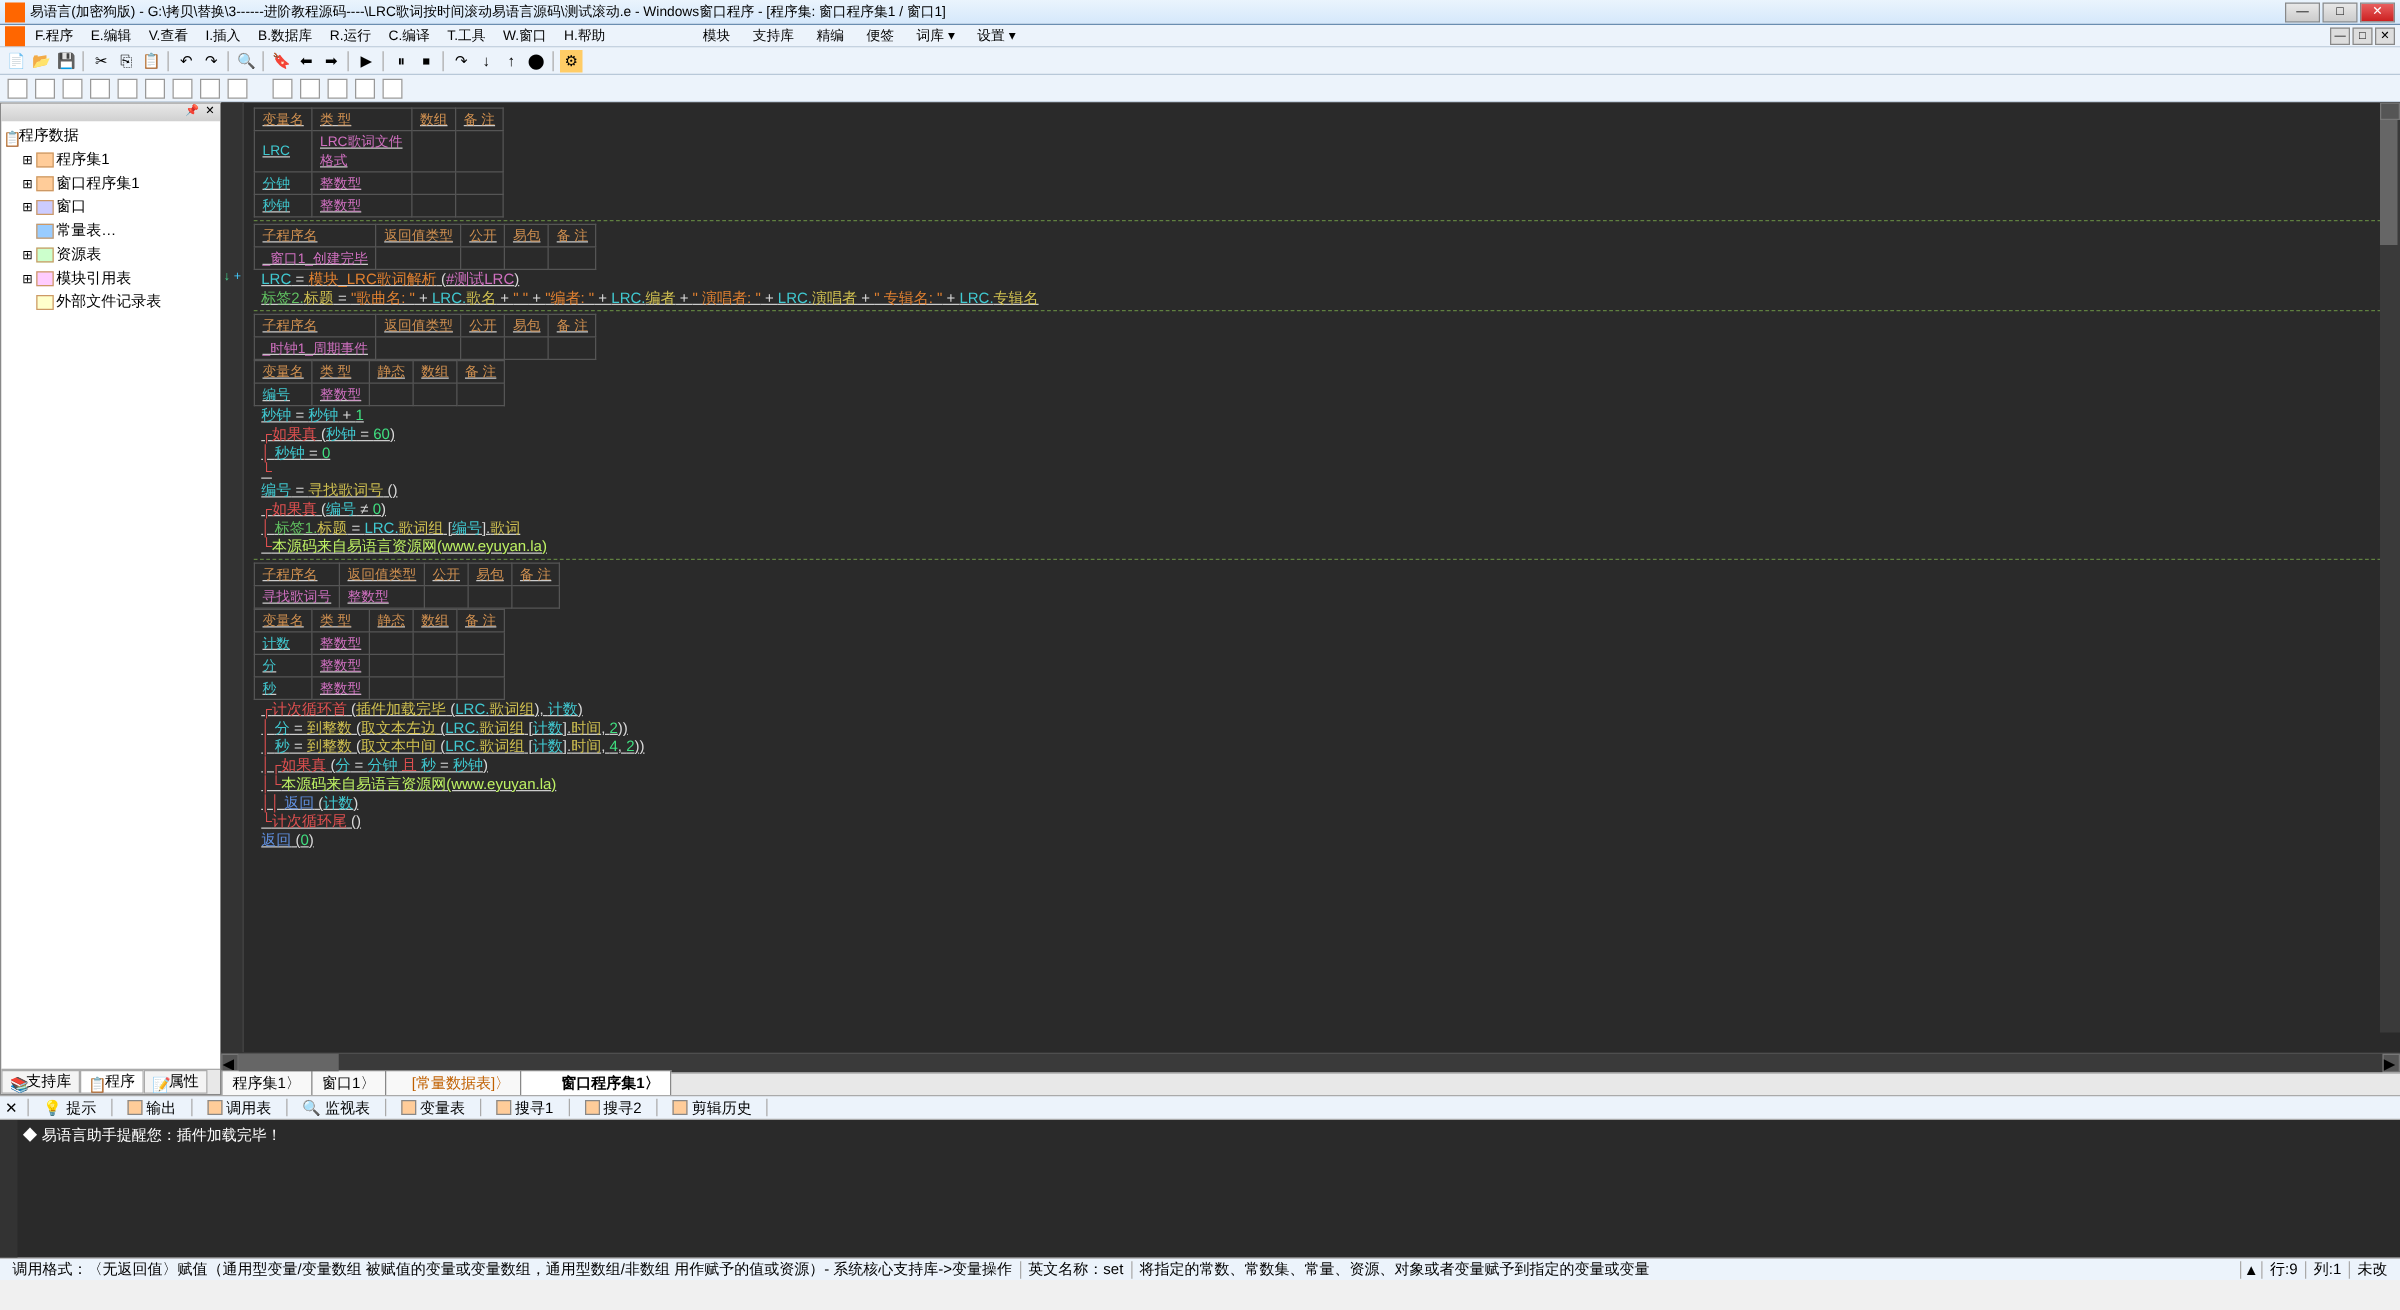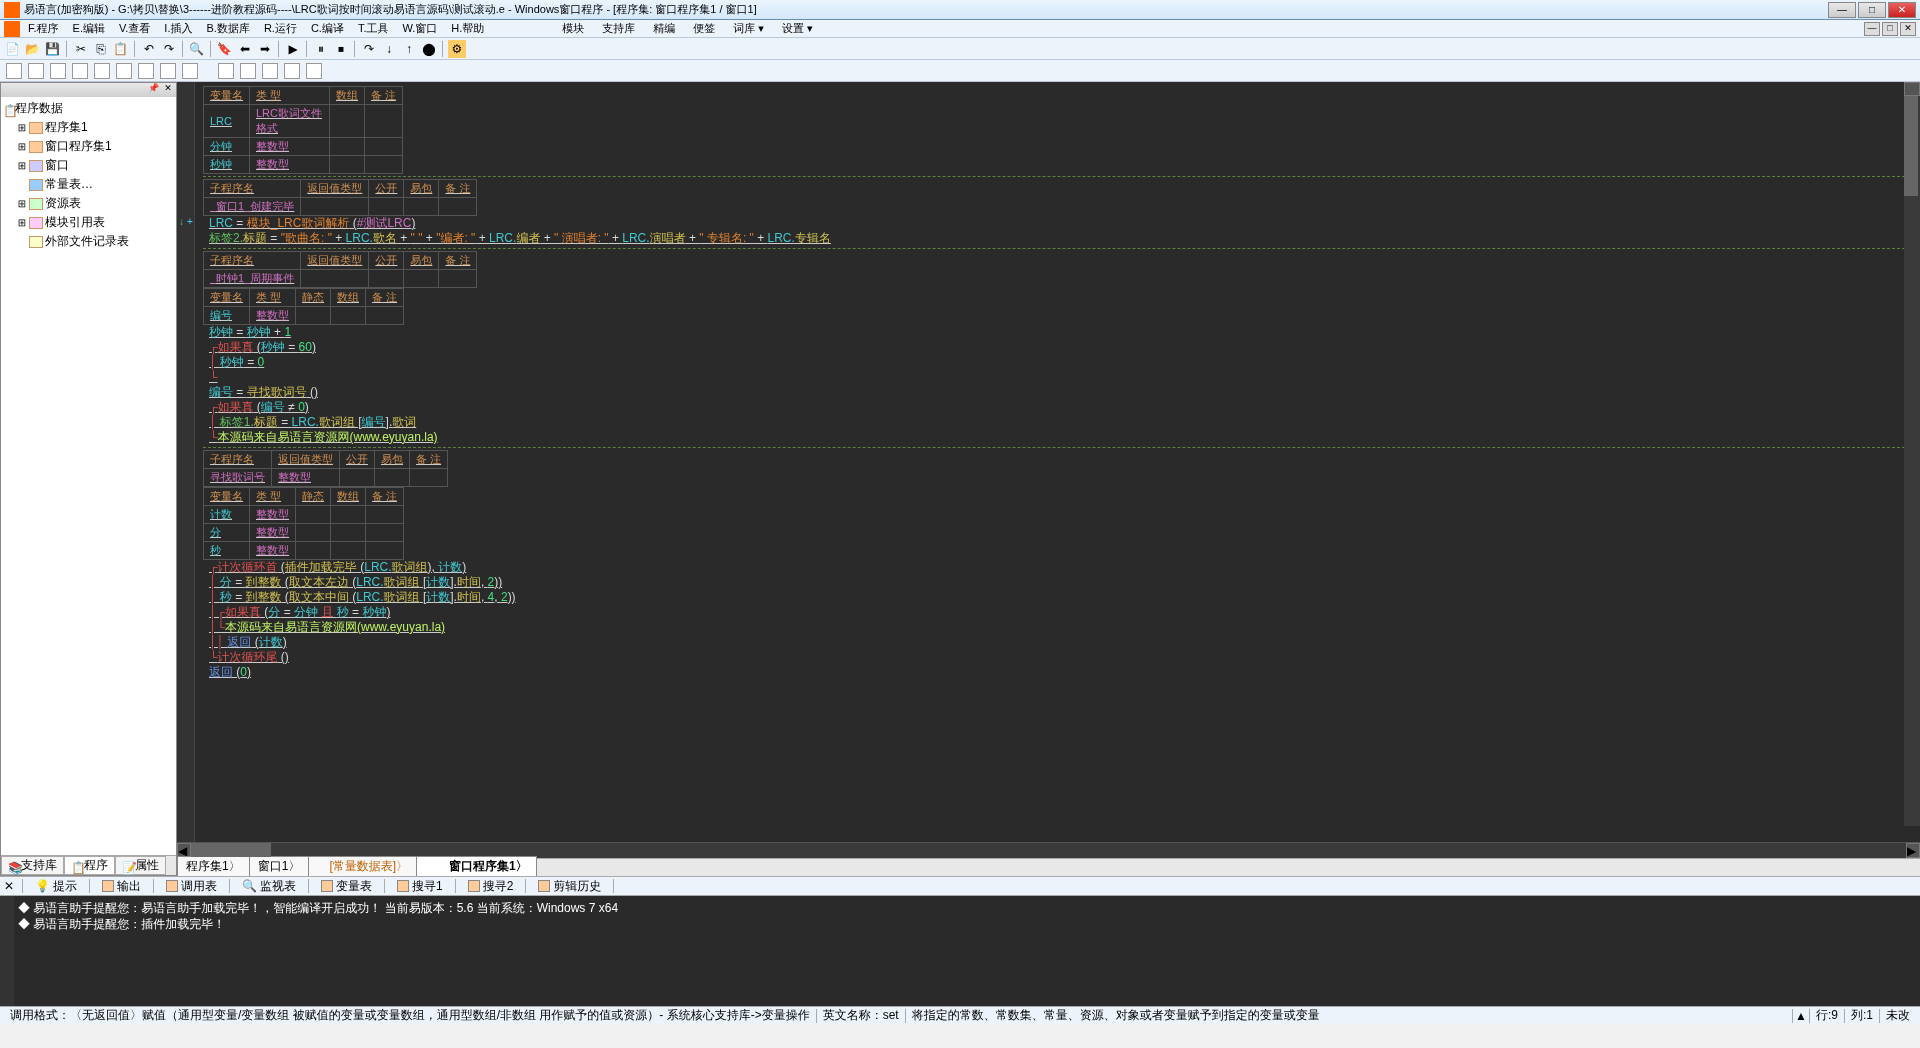--- a/index.html
+++ b/index.html
@@ -448,21 +448,20 @@
   <div class="bsep"></div>
   <div class="bt">
       <span class="bic"></span>
       <span>剪辑历史</span>
     </div>
   <div class="bsep"></div>
 </div>
 
 <div class="console">
   <div class="gut2"></div>
-  <div class="cline dia">◆ 易语言助手提醒您：易语言助手加载完毕！，智能编译开启成功！ 当前易版本：5.6  当前系统：Windows 7 x64</div>
   <div class="cline dia">◆ 易语言助手提醒您：插件加载完毕！</div>
 </div>
 
 <div class="statusbar">
   <span class="sf">调用格式：〈无返回值〉赋值（通用型变量/变量数组 被赋值的变量或变量数组，通用型数组/非数组 用作赋予的值或资源）- 系统核心支持库-&gt;变量操作</span>
   <span class="ssep"></span>
   <span class="sf">英文名称：set</span>
   <span class="ssep"></span>
   <span class="sf" style="flex:1">将指定的常数、常数集、常量、资源、对象或者变量赋予到指定的变量或变量</span>
   <span class="ssep"></span>

